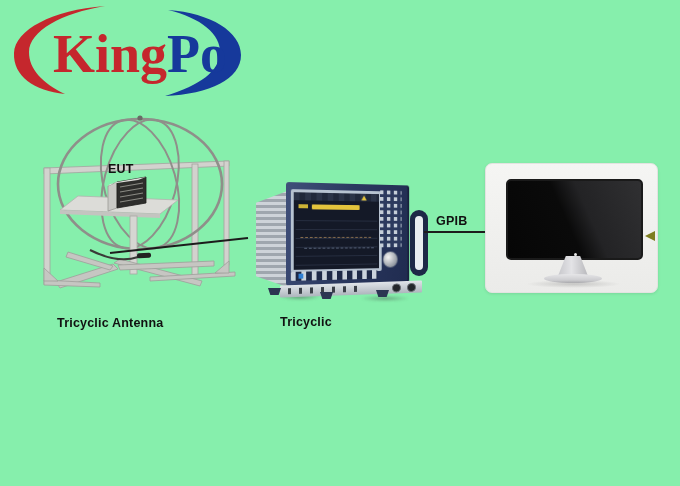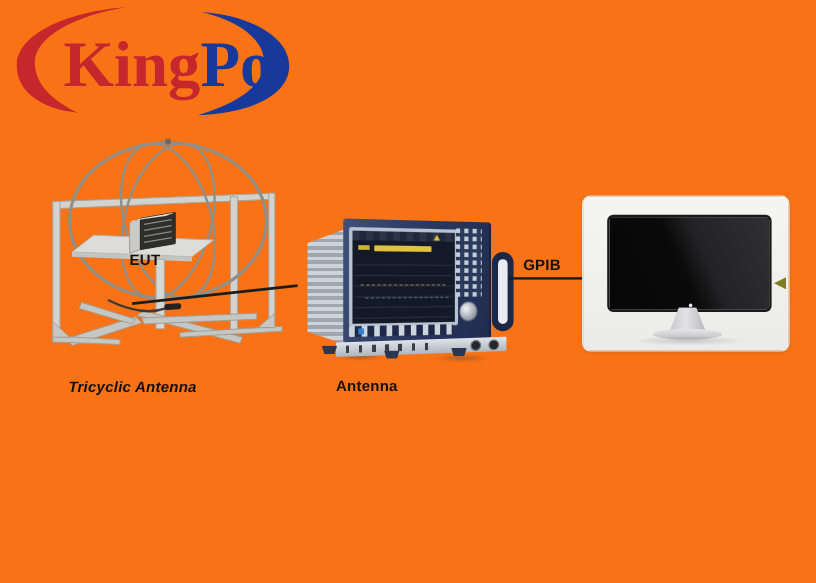--- a/index.html
+++ b/index.html
@@ -1,16 +1,16 @@
 <!DOCTYPE html>
 <html><head>
 <meta charset="utf-8">
 <style>
   html,body{margin:0;padding:0;background:#fff;}
-  .canvas{position:relative;width:680px;height:486px;background:#f97316;overflow:hidden;
+  .canvas{position:relative;width:680px;height:486px;background:#86efac;overflow:hidden;
           font-family:"Liberation Sans",sans-serif;}
   .label{position:absolute;font:bold 12.5px "Liberation Sans",sans-serif;color:#111;letter-spacing:.2px;}
   .center{text-align:left;}
 
   
   .logo{position:absolute;left:8px;top:3px;width:238px;height:94px;}
   .logo text{font-family:"Liberation Serif",serif;font-weight:bold;}
 
   
   .antenna{position:absolute;left:38px;top:104px;width:210px;height:212px;}
@@ -141,21 +141,21 @@
       <polygon points="6,164 20,177 6,177"></polygon>
       <polygon points="191,157 177,169 191,169"></polygon>
     </g>
 
     <g>
       <path d="M52,146 Q80,160 100,153" stroke="#3a3a38" stroke-width="2" fill="none"></path>
       <rect x="99" y="149" width="14" height="5" rx="2" fill="#222" transform="rotate(-4 106 151)"></rect>
     </g>
   </svg>
 
-  <div class="label" style="left:108px;top:162px;margin-top:48px;">EUT</div>
+  <div class="label" style="left:108px;top:162px;">EUT</div>
 
   <svg class="cable-svg" viewBox="0 0 146 26">
     <line x1="4" y1="21" x2="142" y2="6" stroke="#1c1c1c" stroke-width="2.2"></line>
   </svg>
 
   <div class="receiver">
     <div class="rx-shadow"></div>
     <div class="rx-side"></div>
     <div class="rx-front">
       <div class="rx-screen">
@@ -189,16 +189,16 @@
     <div class="mon-screen">
       <div class="mon-dot"></div>
     </div>
     <div class="mon-stand"></div>
     <div class="mon-base"></div>
     <div class="mon-shadow"></div>
   </div>
 
   <div class="slider-arrow"></div>
 
-  <div class="label center" style="left:57px;top:316px;width:160px;font-style:italic;">Tricyclic Antenna</div>
-  <div class="label center" style="left:280px;top:315px;width:120px;">Antenna</div>
+  <div class="label center" style="left:57px;top:316px;width:160px;">Tricyclic Antenna</div>
+  <div class="label center" style="left:280px;top:315px;width:120px;">Tricyclic</div>
 
 </div>
 
 </body></html>

